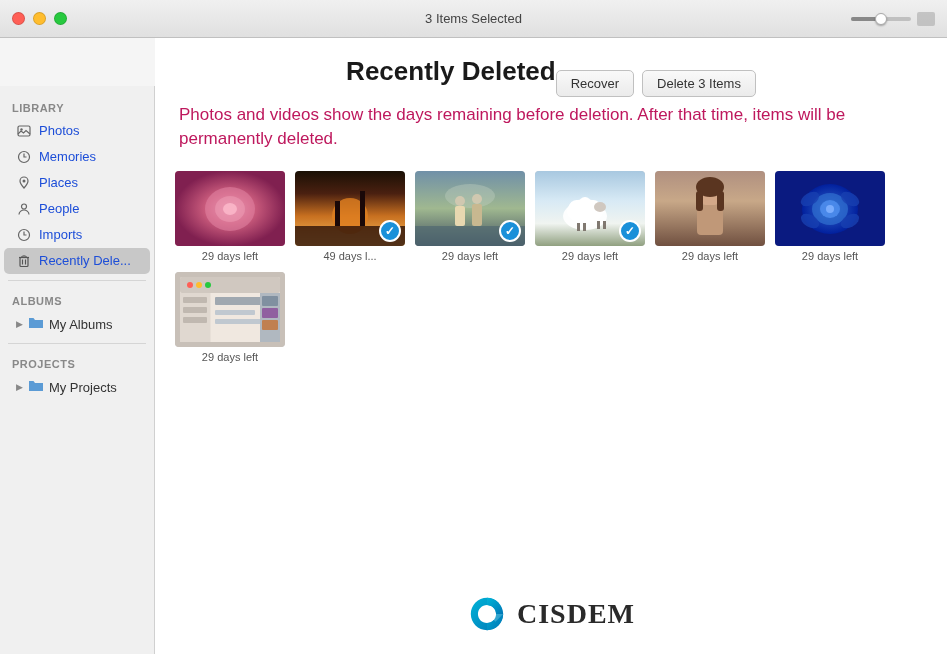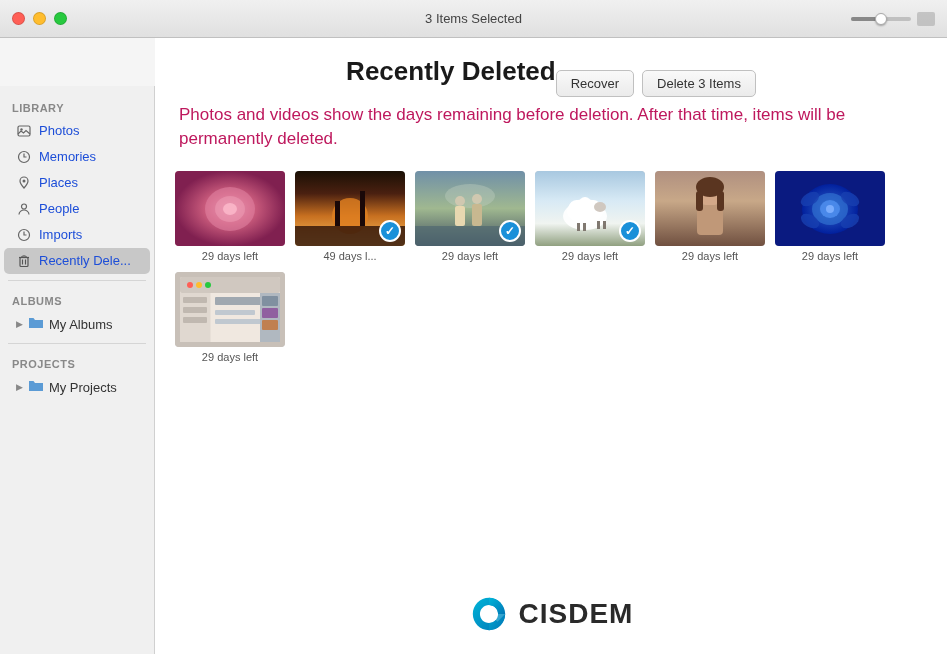--- a/index.html
+++ b/index.html
@@ -246,20 +246,21 @@
       text-align: right;
     }
 
     
     .watermark {
       display: flex;
       align-items: flex-end;
       justify-content: center;
       padding: 40px 0 20px 0;
       gap: 10px;
+      font-family: Liberation Serif, serif;
     }
     .cisdem-logo {
       display: flex;
       align-items: center;
       gap: 10px;
     }
     .cisdem-icon {
       width: 40px;
       height: 40px;
     }

